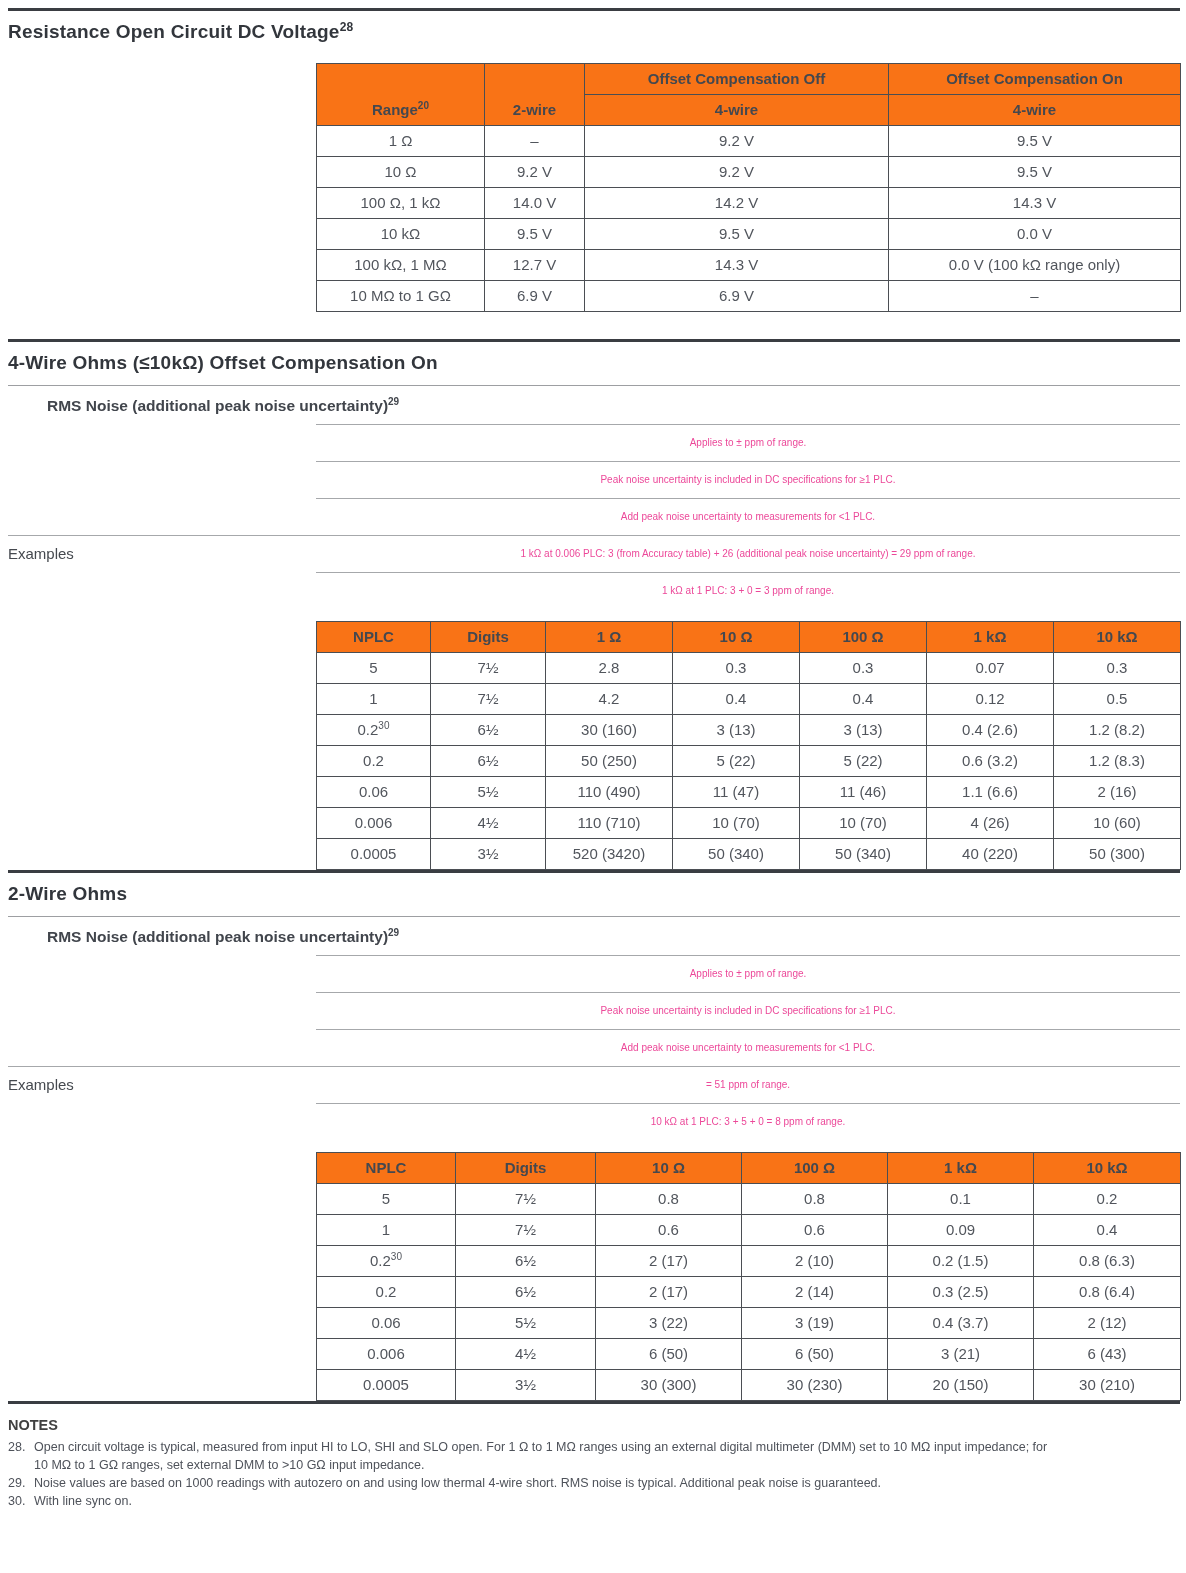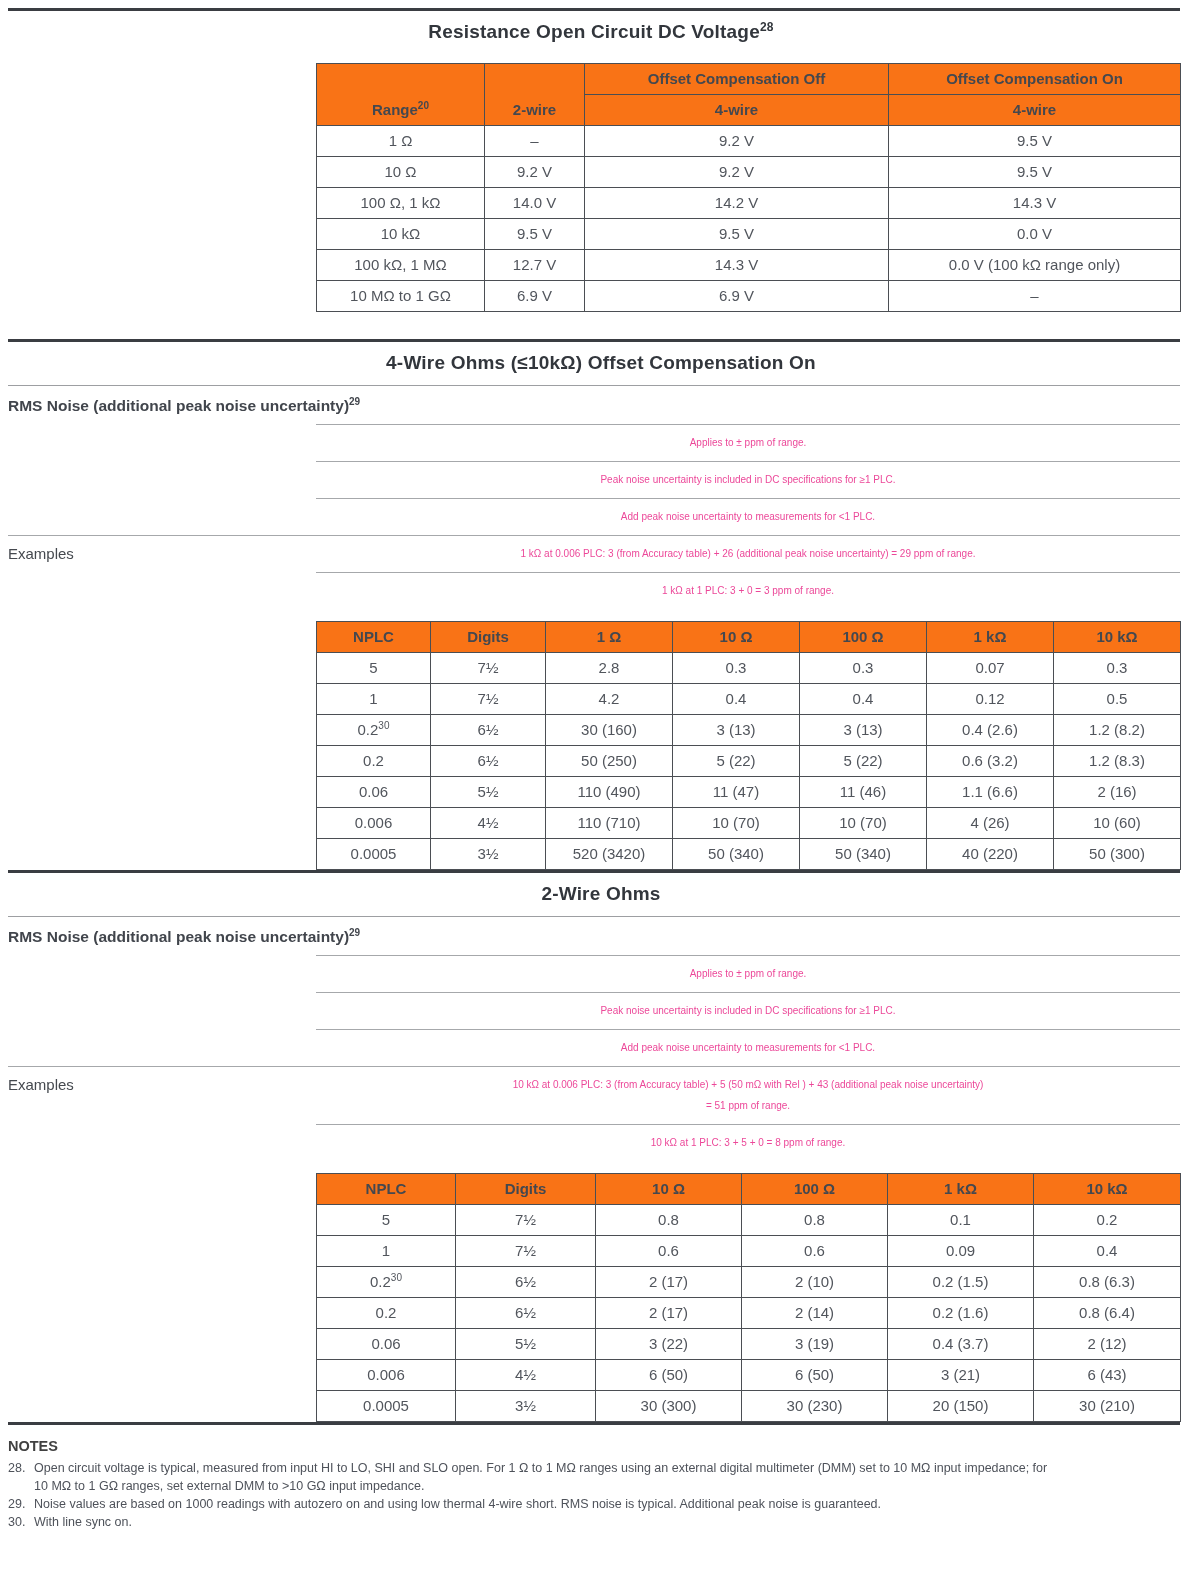--- a/index.html
+++ b/index.html
@@ -12,23 +12,22 @@
   .page { padding: 8px 6px 24px 8px; }
 
   .rule-thick { height: 3px; background: #3a3d42; border: 0; margin: 0; }
   .rule-thin  { height: 1px; background: #9d9fa2; border: 0; margin: 0; }
 
   h1.sec-title {
     font-size: 19px;
     font-weight: bold;
     color: #32363c;
     letter-spacing: 0.2px;
-    margin: 9px 0 11px 14px;
+    margin: 9px 0 11px 0;
     line-height: 23px;
-    text-align: center;
   }
   h1.sec-title sup { font-size: 12px; line-height: 0; }
 
   sup { line-height: 0; }
 
   
   table.grid {
     border-collapse: collapse;
     table-layout: fixed;
     width: 864px;
@@ -56,20 +55,21 @@
   table.t1 { margin-top: 20px; margin-bottom: 27px; }
   table.nplc { margin-top: 12px; }
 
   
   .spec-label {
     font-size: 15.5px;
     font-weight: bold;
     color: #41454c;
     padding: 9px 0 8px 0;
     line-height: 21px;
+    margin-left: 39px;
   }
   .spec-label sup { font-size: 10px; }
   .spec-rows { margin-left: 308px; }
   .spec-row {
     border-top: 1px solid #a6a8ab;
     padding: 7px 0 8px 0;
     font-size: 10px;
     line-height: 21px;
     color: #ec4899;
     text-align: center;
@@ -293,21 +293,20 @@
   <div class="spec-rows">
     <div class="spec-row">Applies to ± ppm of range.</div>
     <div class="spec-row">Peak noise uncertainty is included in DC specifications for ≥1 PLC.</div>
     <div class="spec-row">Add peak noise uncertainty to measurements for &lt;1 PLC.</div>
   </div>
 
   <div class="examples-group">
     <div class="ex-label">Examples</div>
     <div class="ex-rows">
       <div class="spec-row">
-          <div>10 kΩ at 0.006 PLC: 3 (from Accuracy table) + 5 (50 mΩ with Rel ) + 43 (additional peak noise uncertainty)</div>
           <div>= 51 ppm of range.</div>
         </div>
       <div class="spec-row">
           <div>10 kΩ at 1 PLC: 3 + 5 + 0 = 8 ppm of range.</div>
         </div>
     </div>
   </div>
 
   <table class="grid nplc">
     <colgroup>
@@ -351,21 +350,21 @@
           <td>2 (17)</td>
           <td>2 (10)</td>
           <td>0.2 (1.5)</td>
           <td>0.8 (6.3)</td>
         </tr>
         <tr>
           <td>0.2</td>
           <td>6½</td>
           <td>2 (17)</td>
           <td>2 (14)</td>
-          <td>0.2 (1.6)</td>
+          <td>0.3 (2.5)</td>
           <td>0.8 (6.4)</td>
         </tr>
         <tr>
           <td>0.06</td>
           <td>5½</td>
           <td>3 (22)</td>
           <td>3 (19)</td>
           <td>0.4 (3.7)</td>
           <td>2 (12)</td>
         </tr>

